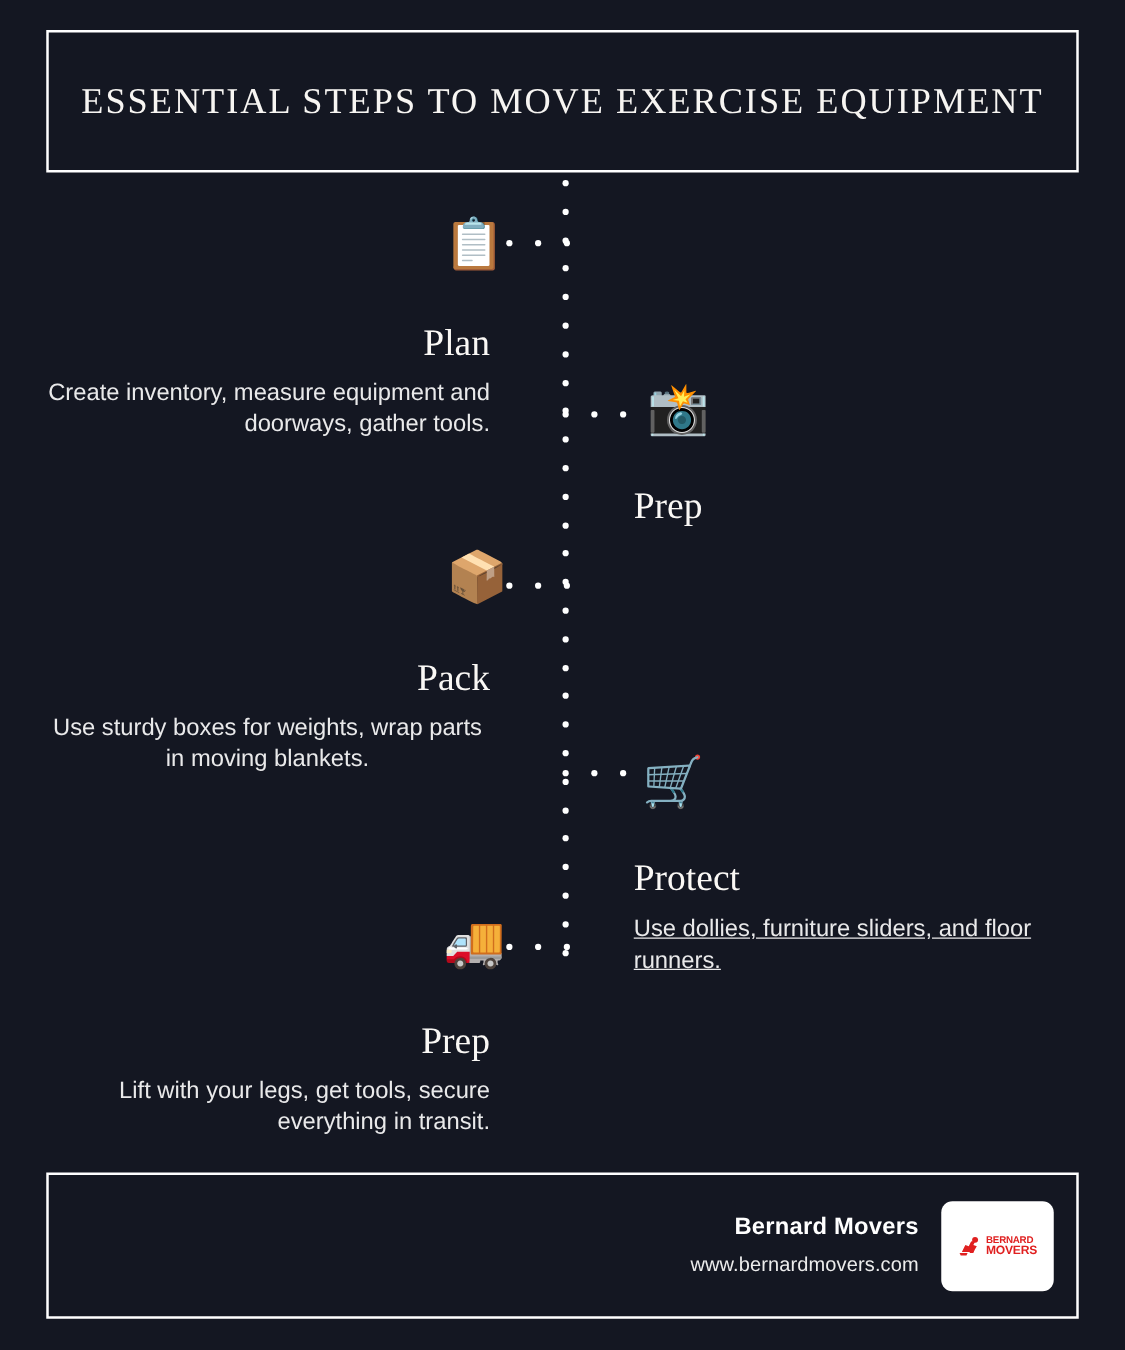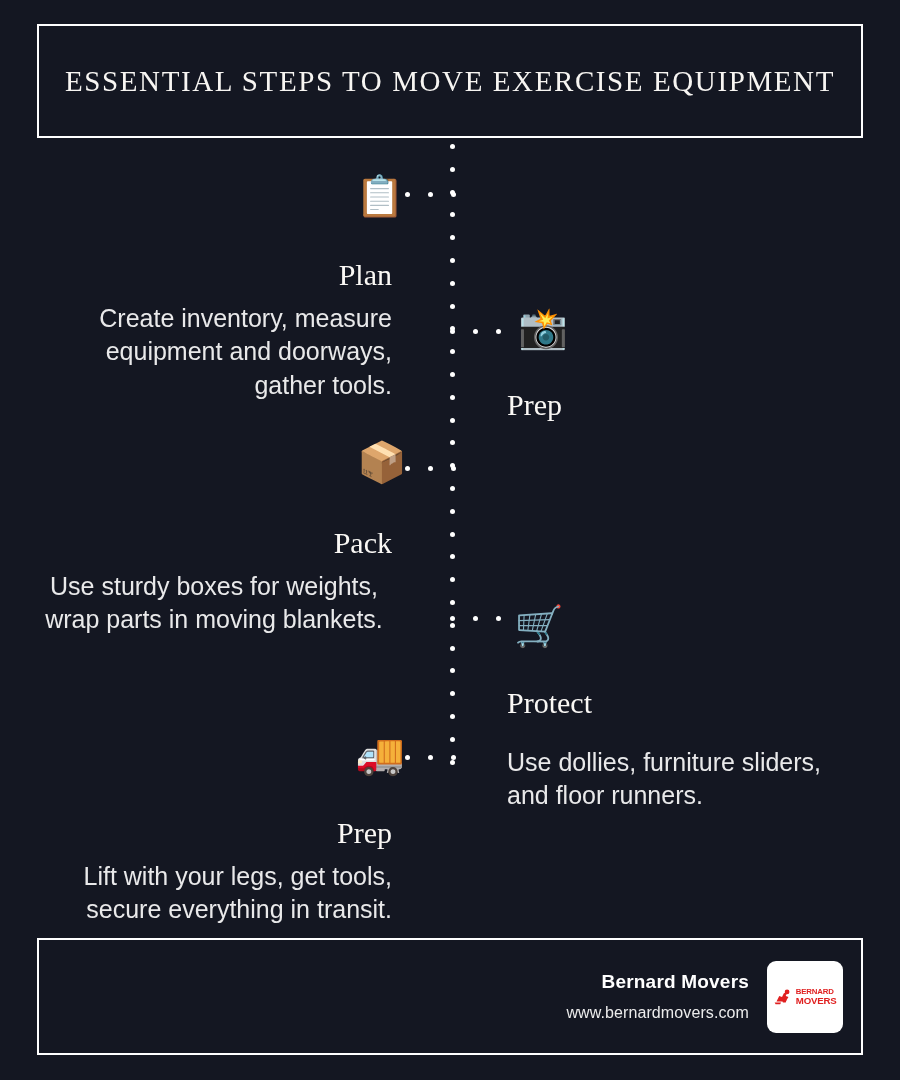--- a/index.html
+++ b/index.html
@@ -76,21 +76,21 @@
     align-items:center;
     justify-content:center;
   }
   .step-title{
     font-family:"Liberation Serif", serif;
     font-size:30px;
     color:#faf8f5;
     line-height:1.1;
   }
   .step-desc{
-    font-size:25px;
+    font-size:19px;
     line-height:1.33;
     color:#e9e9ea;
     font-weight:400;
   }
 
   .step.left{
     width:356px;
     left:36px;
     text-align:right;
   }
@@ -124,21 +124,21 @@
     color:#ffffff;
     margin-bottom:11px;
     letter-spacing:0.2px;
   }
   .brand-url{
     font-size:16px;
     color:#ececec;
     letter-spacing:0.1px;
   }
   .logo-box{
-    width:76px; height:72px;
+    width:90px; height:72px;
     background:#ffffff;
     border-radius:9px;
     display:flex;
     align-items:center;
     justify-content:center;
     flex-shrink:0;
   }
   .logo-inner{
     display:flex;
     align-items:center;
@@ -235,21 +235,21 @@
 
 <div class="step left" style="top:526px;">
   <div class="icon" style="left:318px; top:-88px;">📦</div>
   <div class="step-title">Pack</div>
   <div class="step-desc" style="margin-top:11px;text-align:center;">Use sturdy boxes for weights, wrap parts in moving blankets.</div>
 </div>
 
 <div class="step right" style="top:686px;">
   <div class="icon" style="left:4px; top:-84px;">🛒</div>
   <div class="step-title">Protect</div>
-  <div class="step-desc" style="margin-top:27px;">Use dollies, furniture sliders, and floor runners.</div>
+  <div class="step-desc" style="margin-top:12px;text-decoration:underline;">Use dollies, furniture sliders, and floor runners.</div>
 </div>
 
 <div class="step left" style="top:816px;">
   <div class="icon" style="left:316px; top:-86px;">🚚</div>
   <div class="step-title">Prep</div>
   <div class="step-desc" style="margin-top:11px;">Lift with your legs, get tools, secure everything in transit.</div>
 </div>
 
 <div class="footer-box">
   <div class="footer-inner">

